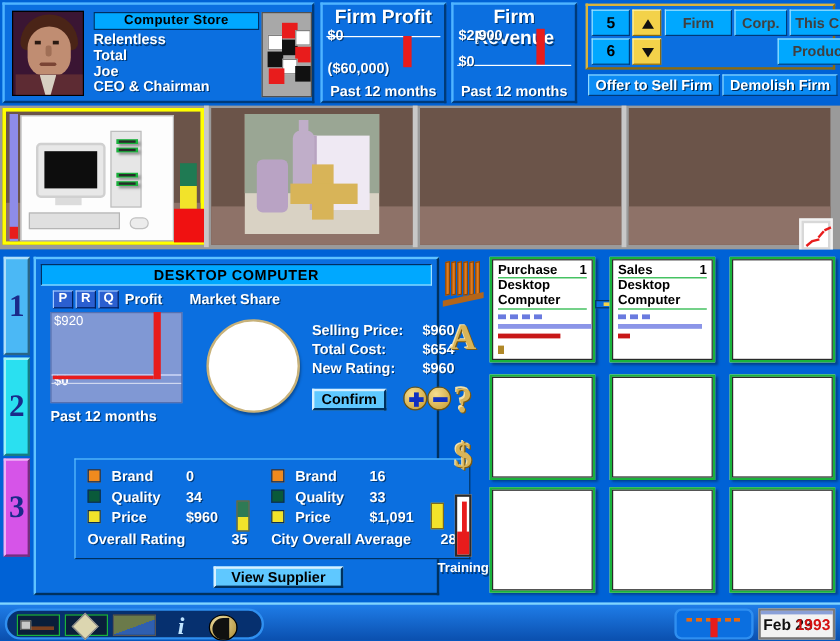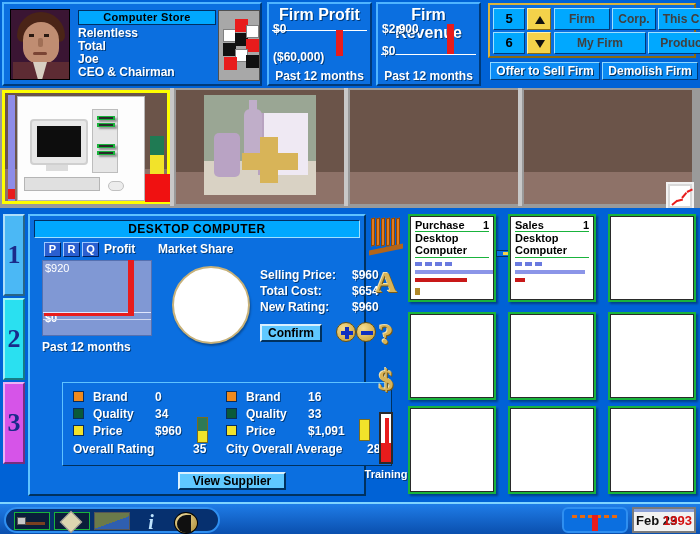--- a/index.html
+++ b/index.html
@@ -336,21 +336,20 @@
           </div>
         <div class="cbtn" id="b-firm">Firm</div>
         <div class="cbtn" id="b-corp">Corp.</div>
         <div class="cbtn" id="b-city">This City</div>
       </div>
       <div class="ctl-row r1">
         <div class="numbox" style="left:0;">6</div>
         <div class="arrowbtn">
             <i class="dn"></i>
           </div>
-        <div class="cbtn" id="b-myfirm">My Firm</div>
         <div class="cbtn" id="b-product">Product</div>
       </div>
     </div>
     <div class="bigbtn" id="b-sell">Offer to Sell Firm</div>
     <div class="bigbtn" id="b-demolish">Demolish Firm</div>
   </div>
 
   <div id="street">
     <div class="lot sel" id="lot0">
       <div class="ground"></div>

